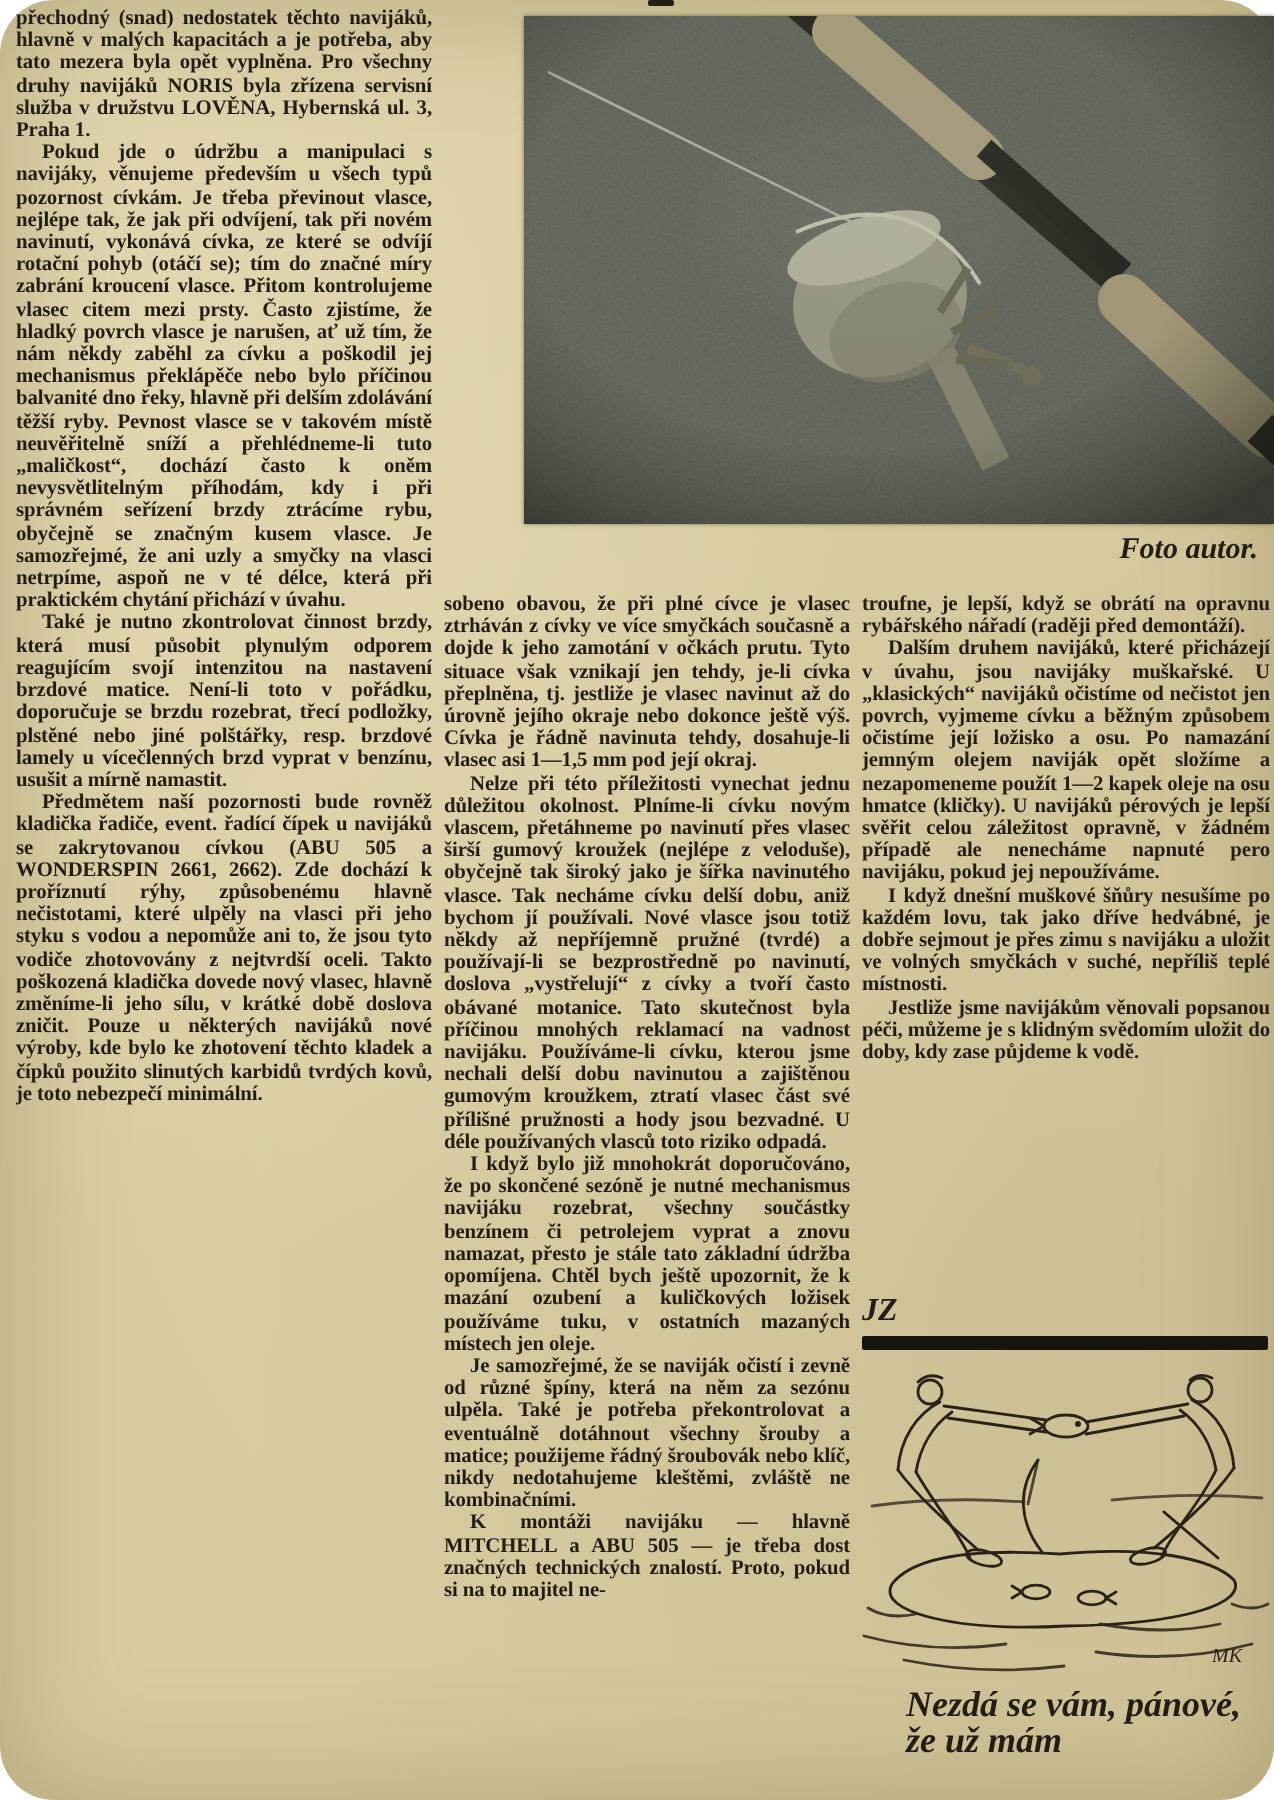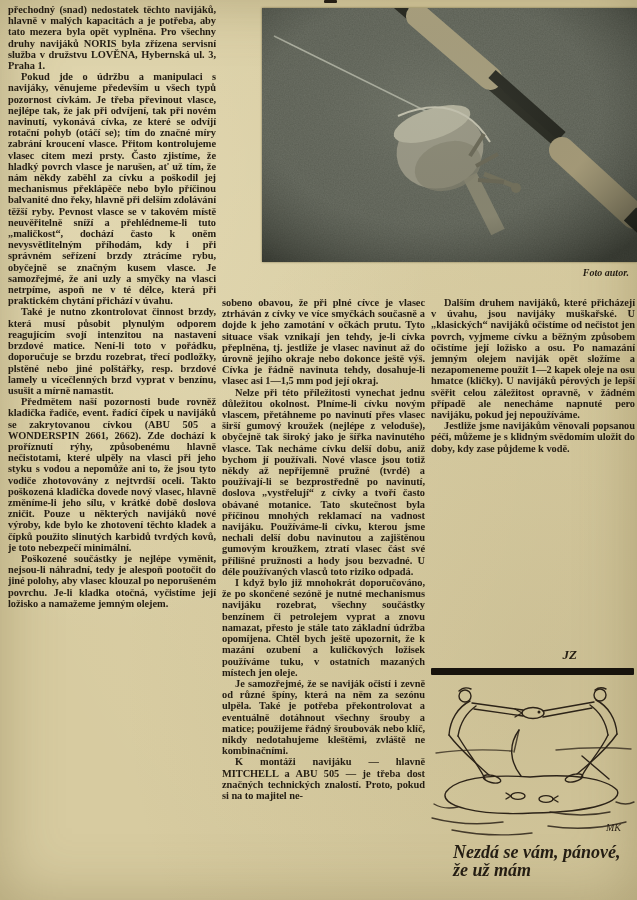--- a/index.html
+++ b/index.html
@@ -7,37 +7,38 @@
   .page{
     position:relative;width:637px;height:900px;
     background:
       radial-gradient(ellipse at 15% 20%, rgba(255,250,225,.25), transparent 45%),
       radial-gradient(ellipse at 85% 75%, rgba(120,105,60,.12), transparent 55%),
       radial-gradient(ellipse at 50% 50%, rgba(255,248,220,.10), transparent 70%),
       #d7cba0;
     box-shadow:inset 0 0 60px rgba(110,95,50,.35);
     font-family:"Liberation Serif","DejaVu Serif",serif;
     color:#241d13;
+    border-radius:27px;
   }
   .col{position:absolute;text-align:justify;overflow:hidden;
        font-size:10.4px;line-height:11.2px;font-weight:bold;
        letter-spacing:-0.05px;}
   .col1{left:8px;top:4px;width:208px;height:892px;}
   .col2{left:222px;top:297px;width:203px;height:596px;}
   .col3{left:431px;top:297px;width:204px;height:352px;}
   .para{margin:0;text-indent:13px;}
   .para.lead{text-indent:0;}
   .photo{position:absolute;left:262px;top:8px;width:375px;height:254px;
          background:#5e6257;overflow:hidden;box-shadow:0 0 2px rgba(60,50,20,.6);}
   .photo svg{display:block;}
   .photo-caption{position:absolute;left:424px;top:267px;width:205px;
-      text-align:right;font-style:italic;font-weight:bold;font-size:10px;}
-  .jz{position:absolute;left:431px;top:647px;width:204px;text-align:right;
+      text-align:right;font-style:italic;font-weight:bold;font-size:15px;}
+  .jz{position:absolute;left:431px;top:647px;width:204px;
       padding-right:58px;box-sizing:border-box;
-      font-weight:bold;font-style:italic;font-size:13px;}
+      font-weight:bold;font-style:italic;font-size:16px;}
   .divider-bar{position:absolute;left:431px;top:668px;width:203px;height:7px;
       background:#17130d;border-radius:1px;}
   .cartoon{position:absolute;left:430px;top:680px;width:206px;height:158px;}
   .cartoon-caption{position:absolute;left:427px;top:844px;width:209px;
       font-style:italic;font-weight:bold;font-size:18px;line-height:17.5px;}
   .cartoon-caption .l1{padding-left:26px;}
   .headline-remnant{position:absolute;left:324px;top:0;width:13px;height:3px;
       background:#241d13;border-radius:1px;}
 </style>
 </head>
@@ -45,21 +46,20 @@
 
 <div class="page">
 
   <div class="headline-remnant"></div>
 
   <div class="col col1">
     <p class="para lead">přechodný (snad) nedostatek těchto navijáků, hlavně v malých kapacitách a je potřeba, aby tato mezera byla opět vyplněna. Pro všechny druhy navijáků NORIS byla zřízena servisní služba v družstvu LOVĚNA, Hybernská ul. 3, Praha 1.</p>
     <p class="para">Pokud jde o údržbu a manipulaci s navijáky, věnujeme především u všech typů pozornost cívkám. Je třeba převinout vlasce, nejlépe tak, že jak při odvíjení, tak při novém navinutí, vykonává cívka, ze které se odvíjí rotační pohyb (otáčí se); tím do značné míry zabrání kroucení vlasce. Přitom kontrolujeme vlasec citem mezi prsty. Často zjistíme, že hladký povrch vlasce je narušen, ať už tím, že nám někdy zaběhl za cívku a poškodil jej mechanismus překlápěče nebo bylo příčinou balvanité dno řeky, hlavně při delším zdolávání těžší ryby. Pevnost vlasce se v takovém místě neuvěřitelně sníží a přehlédneme-li tuto „maličkost“, dochází často k oněm nevysvětlitelným příhodám, kdy i při správném seřízení brzdy ztrácíme rybu, obyčejně se značným kusem vlasce. Je samozřejmé, že ani uzly a smyčky na vlasci netrpíme, aspoň ne v té délce, která při praktickém chytání přichází v úvahu.</p>
     <p class="para">Také je nutno zkontrolovat činnost brzdy, která musí působit plynulým odporem reagujícím svojí intenzitou na nastavení brzdové matice. Není-li toto v pořádku, doporučuje se brzdu rozebrat, třecí podložky, plstěné nebo jiné polštářky, resp. brzdové lamely u vícečlenných brzd vyprat v benzínu, usušit a mírně namastit.</p>
     <p class="para">Předmětem naší pozornosti bude rovněž kladička řadiče, event. řadící čípek u navijáků se zakrytovanou cívkou (ABU 505 a WONDERSPIN 2661, 2662). Zde dochází k proříznutí rýhy, způsobenému hlavně nečistotami, které ulpěly na vlasci při jeho styku s vodou a nepomůže ani to, že jsou tyto vodiče zhotovovány z nejtvrdší oceli. Takto poškozená kladička dovede nový vlasec, hlavně změníme-li jeho sílu, v krátké době doslova zničit. Pouze u některých navijáků nové výroby, kde bylo ke zhotovení těchto kladek a čípků použito slinutých karbidů tvrdých kovů, je toto nebezpečí minimální.</p>
-    <p class="para">Poškozené součástky je nejlépe vyměnit, nejsou-li náhradní, tedy je alespoň pootočit do jiné polohy, aby vlasec klouzal po neporušeném povrchu. Je-li kladka otočná, vyčistíme její ložisko a namažeme jemným olejem.</p>
   </div>
 
   <div class="photo">
     <svg width="375" height="254" viewBox="0 0 375 254" xmlns="http://www.w3.org/2000/svg">
       <defs>
         <filter id="grain" x="0" y="0" width="100%" height="100%">
           <feTurbulence type="fractalNoise" baseFrequency="0.8" numOctaves="2" stitchTiles="stitch"></feTurbulence>
           <feColorMatrix type="matrix" values="0 0 0 0 0.45  0 0 0 0 0.46  0 0 0 0 0.40  0 0 0 0.45 0"></feColorMatrix>
         </filter>
         <radialGradient id="vig" cx="45%" cy="40%" r="75%">
@@ -99,21 +99,23 @@
 
   <div class="col col2">
     <p class="para lead">sobeno obavou, že při plné cívce je vlasec ztrháván z cívky ve více smyčkách současně a dojde k jeho zamotání v očkách prutu. Tyto situace však vznikají jen tehdy, je-li cívka přeplněna, tj. jestliže je vlasec navinut až do úrovně jejího okraje nebo dokonce ještě výš. Cívka je řádně navinuta tehdy, dosahuje-li vlasec asi 1—1,5 mm pod její okraj.</p>
     <p class="para">Nelze při této příležitosti vynechat jednu důležitou okolnost. Plníme-li cívku novým vlascem, přetáhneme po navinutí přes vlasec širší gumový kroužek (nejlépe z veloduše), obyčejně tak široký jako je šířka navinutého vlasce. Tak necháme cívku delší dobu, aniž bychom jí používali. Nové vlasce jsou totiž někdy až nepříjemně pružné (tvrdé) a používají-li se bezprostředně po navinutí, doslova „vystřelují“ z cívky a tvoří často obávané motanice. Tato skutečnost byla příčinou mnohých reklamací na vadnost navijáku. Používáme-li cívku, kterou jsme nechali delší dobu navinutou a zajištěnou gumovým kroužkem, ztratí vlasec část své přílišné pružnosti a hody jsou bezvadné. U déle používaných vlasců toto riziko odpadá.</p>
     <p class="para">I když bylo již mnohokrát doporučováno, že po skončené sezóně je nutné mechanismus navijáku rozebrat, všechny součástky benzínem či petrolejem vyprat a znovu namazat, přesto je stále tato základní údržba opomíjena. Chtěl bych ještě upozornit, že k mazání ozubení a kuličkových ložisek používáme tuku, v ostatních mazaných místech jen oleje.</p>
     <p class="para">Je samozřejmé, že se naviják očistí i zevně od různé špíny, která na něm za sezónu ulpěla. Také je potřeba překontrolovat a eventuálně dotáhnout všechny šrouby a matice; použijeme řádný šroubovák nebo klíč, nikdy nedotahujeme kleštěmi, zvláště ne kombinačními.</p>
     <p class="para">K montáži navijáku — hlavně MITCHELL a ABU 505 — je třeba dost značných technických znalostí. Proto, pokud si na to majitel ne-</p>
   </div>
 
   <div class="col col3">
+    <p class="para lead">troufne, je lepší, když se obrátí na opravnu rybářského nářadí (raději před demontáží).</p>
     <p class="para">Dalším druhem navijáků, které přicházejí v úvahu, jsou navijáky muškařské. U „klasických“ navijáků očistíme od nečistot jen povrch, vyjmeme cívku a běžným způsobem očistíme její ložisko a osu. Po namazání jemným olejem naviják opět složíme a nezapomeneme použít 1—2 kapek oleje na osu hmatce (kličky). U navijáků pérových je lepší svěřit celou záležitost opravně, v žádném případě ale nenecháme napnuté pero navijáku, pokud jej nepoužíváme.</p>
+    <p class="para">I když dnešní muškové šňůry nesušíme po každém lovu, tak jako dříve hedvábné, je dobře sejmout je přes zimu s navijáku a uložit ve volných smyčkách v suché, nepříliš teplé místnosti.</p>
     <p class="para">Jestliže jsme navijákům věnovali popsanou péči, můžeme je s klidným svědomím uložit do doby, kdy zase půjdeme k vodě.</p>
   </div>
 
   <div class="jz">JZ</div>
 
   <div class="divider-bar"></div>
 
   <div class="cartoon">
     <svg width="206" height="158" viewBox="0 0 206 158" xmlns="http://www.w3.org/2000/svg" stroke="#2c2318" fill="none" stroke-width="1.4" stroke-linecap="round" stroke-linejoin="round">
 

